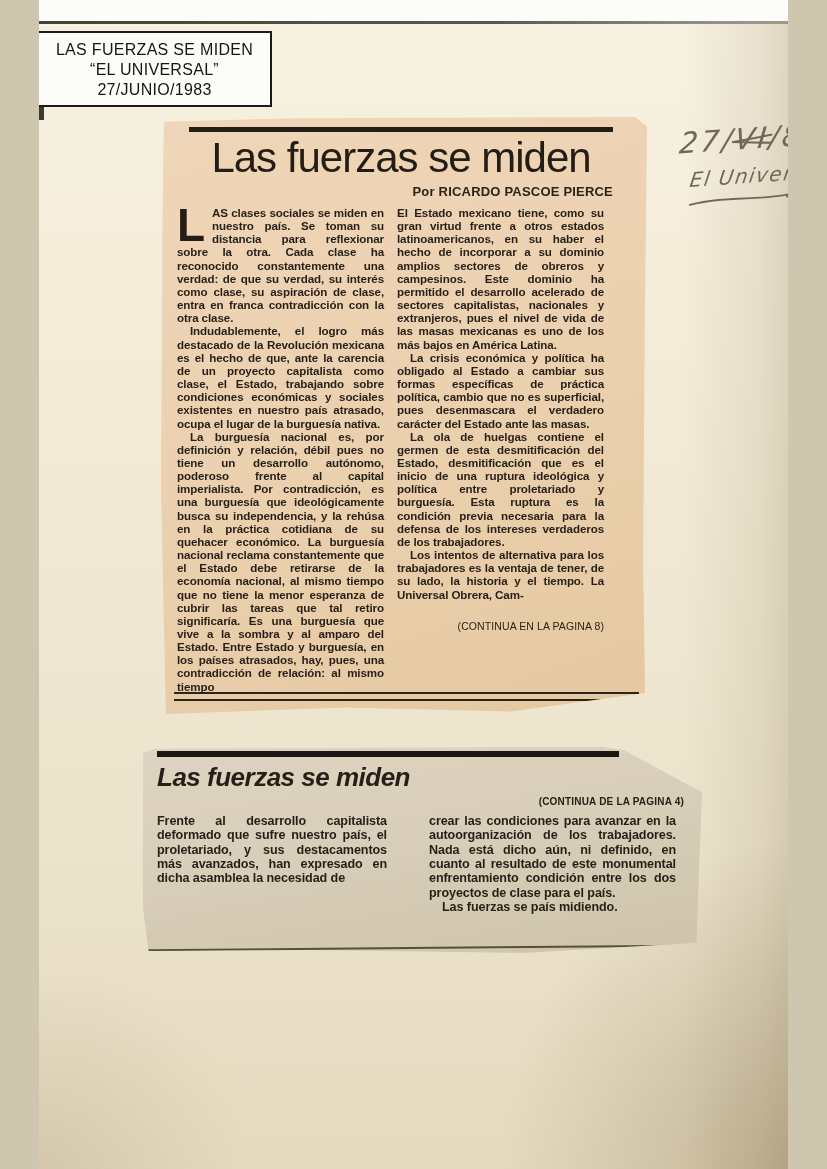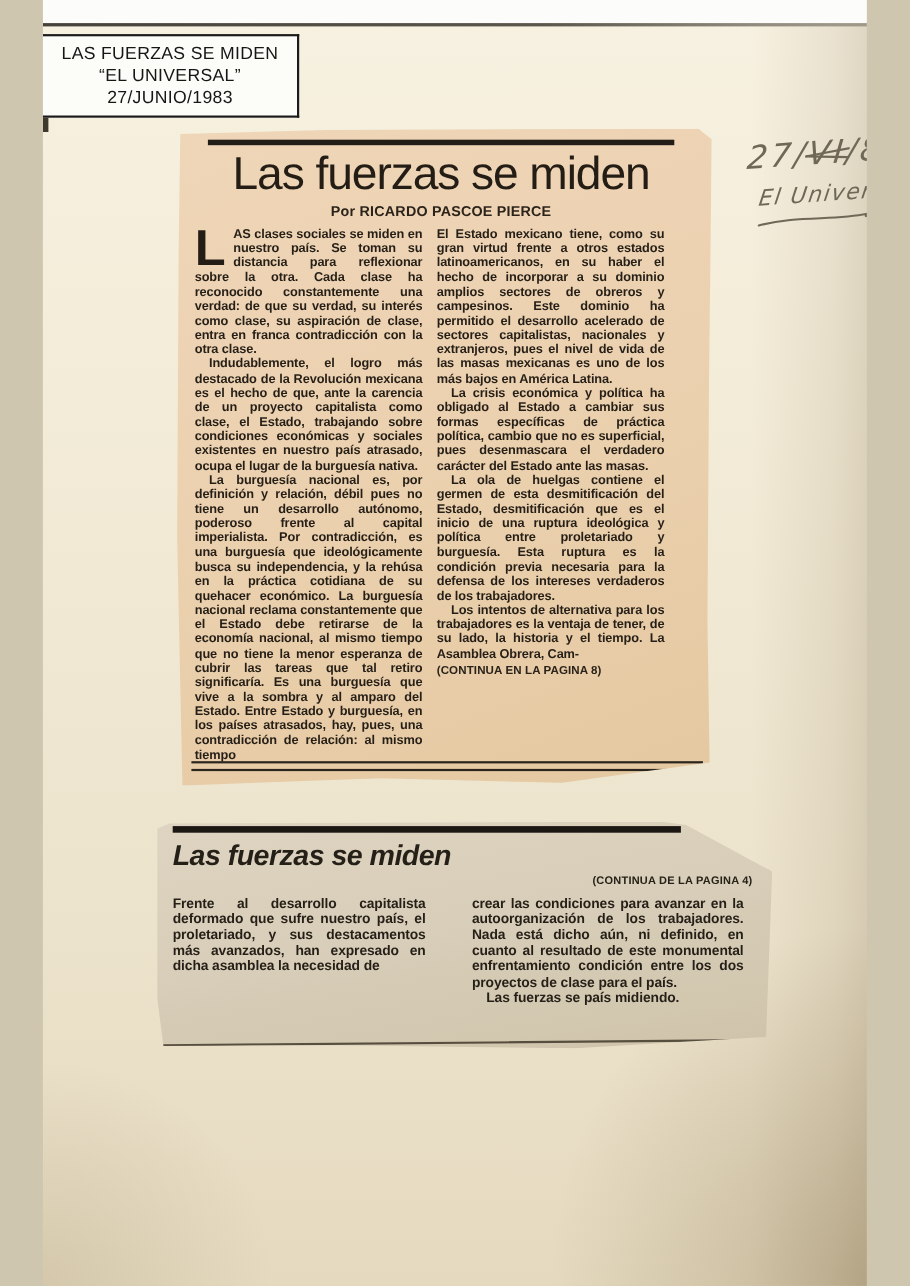--- a/index.html
+++ b/index.html
@@ -40,30 +40,30 @@
   .clip{position:absolute;box-sizing:border-box;filter:drop-shadow(0 2px 3px rgba(90,70,40,0.35));}
   .clip1{
     left:122px;top:117px;width:486px;height:597px;overflow:hidden;
     background:linear-gradient(160deg,#efd6b8 0%,#ebd0ae 55%,#e4c8a0 100%);
     clip-path:polygon(0.6% 0.8%,28% 0.2%,97.5% 0%,100% 1.6%,99.5% 38%,99.2% 75%,99.6% 96.5%,72% 99.6%,38% 98.9%,1% 100%,0% 62%,0.3% 18%);
     color:#2b231a;padding:10px 0 0 16px;
   }
   .head-block{width:424px;margin-left:12px;text-align:center;}
   .head-rule{height:5px;background:#221d16;margin-bottom:3px;}
   .headline1{font-size:42px;font-weight:normal;letter-spacing:-1px;color:#241d15;margin:0;line-height:46px;white-space:nowrap;}
-  .byline{font-size:13px;font-weight:bold;margin-top:3px;letter-spacing:0.2px;}
+  .byline{font-size:13px;font-weight:bold;margin-top:3px;letter-spacing:0.2px;text-align:right;}
   .cols{display:flex;margin-top:7px;}
   .col{width:207px;}
   .colgap{width:13px;}
   .np{margin:0;font-size:11.6px;line-height:13.15px;text-align:justify;font-weight:bold;
       text-indent:13px;color:#261f17;letter-spacing:-0.1px;}
   .first-flush p:first-child{text-indent:0;}
   .lead{text-indent:0;}
   .dropcap{float:left;font-size:46px;line-height:35px;font-weight:bold;padding:2px 7px 0 0;color:#241d15;}
-  .continua{font-size:10.5px;font-weight:bold;text-align:left;margin-top:3px;letter-spacing:0.1px;}
+  .continua{font-size:10.5px;font-weight:normal;text-align:right;margin-top:19px;letter-spacing:0.1px;}
   .end-rule{position:absolute;left:13px;right:8px;bottom:13px;height:5px;
     border-top:2px solid #2a241c;border-bottom:2px solid #2a241c;}
 
   .clip2{
     left:104px;top:747px;width:559px;height:206px;overflow:hidden;
     background:linear-gradient(170deg,#ded4c1 0%,#d7cdb8 50%,#cfc4aa 100%);
     clip-path:polygon(0% 3%,2% 0.8%,82% 0%,86% 1.5%,100% 22%,99.5% 58%,99% 95%,68% 100%,30% 98.6%,1% 99%,0% 78%);
     color:#262219;padding:4px 18px 0 14px;
   }
   .bar2{width:462px;height:6px;background:#1b1713;margin-bottom:5px;}
@@ -116,21 +116,21 @@
             <p class="np">Indudablemente, el logro más destacado de la Revolución mexicana es el hecho de que, ante la carencia de un proyecto capitalista como clase, el Estado, trabajando sobre condiciones económicas y sociales existentes en nuestro país atrasado, ocupa el lugar de la burguesía nativa.</p>
             <p class="np">La burguesía nacional es, por definición y relación, débil pues no tiene un desarrollo autónomo, poderoso frente al capital imperialista. Por contradicción, es una burguesía que ideológicamente busca su independencia, y la rehúsa en la práctica cotidiana de su quehacer económico. La burguesía nacional reclama constantemente que el Estado debe retirarse de la economía nacional, al mismo tiempo que no tiene la menor esperanza de cubrir las tareas que tal retiro significaría. Es una burguesía que vive a la sombra y al amparo del Estado. Entre Estado y burguesía, en los países atrasados, hay, pues, una contradicción de relación: al mismo tiempo</p>
           </div>
       </div>
       <div class="colgap"></div>
       <div class="col first-flush">
         <div class="first-flush">
             <p class="np">El Estado mexicano tiene, como su gran virtud frente a otros estados latinoamericanos, en su haber el hecho de incorporar a su dominio amplios sectores de obreros y campesinos. Este dominio ha permitido el desarrollo acelerado de sectores capitalistas, nacionales y extranjeros, pues el nivel de vida de las masas mexicanas es uno de los más bajos en América Latina.</p>
             <p class="np">La crisis económica y política ha obligado al Estado a cambiar sus formas específicas de práctica política, cambio que no es superficial, pues desenmascara el verdadero carácter del Estado ante las masas.</p>
             <p class="np">La ola de huelgas contiene el germen de esta desmitificación del Estado, desmitificación que es el inicio de una ruptura ideológica y política entre proletariado y burguesía. Esta ruptura es la condición previa necesaria para la defensa de los intereses verdaderos de los trabajadores.</p>
-            <p class="np">Los intentos de alternativa para los trabajadores es la ventaja de tener, de su lado, la historia y el tiempo. La Asamblea Obrera, Cam-</p>
+            <p class="np">Los intentos de alternativa para los trabajadores es la ventaja de tener, de su lado, la historia y el tiempo. La Universal Obrera, Cam-</p>
           </div>
         <div class="continua">(CONTINUA EN LA PAGINA 8)</div>
       </div>
     </div>
     <div class="end-rule"></div>
   </div>
 
   <div class="clip clip2">
     <div class="bar2"></div>
     <h2 class="headline2">Las fuerzas se miden</h2>

